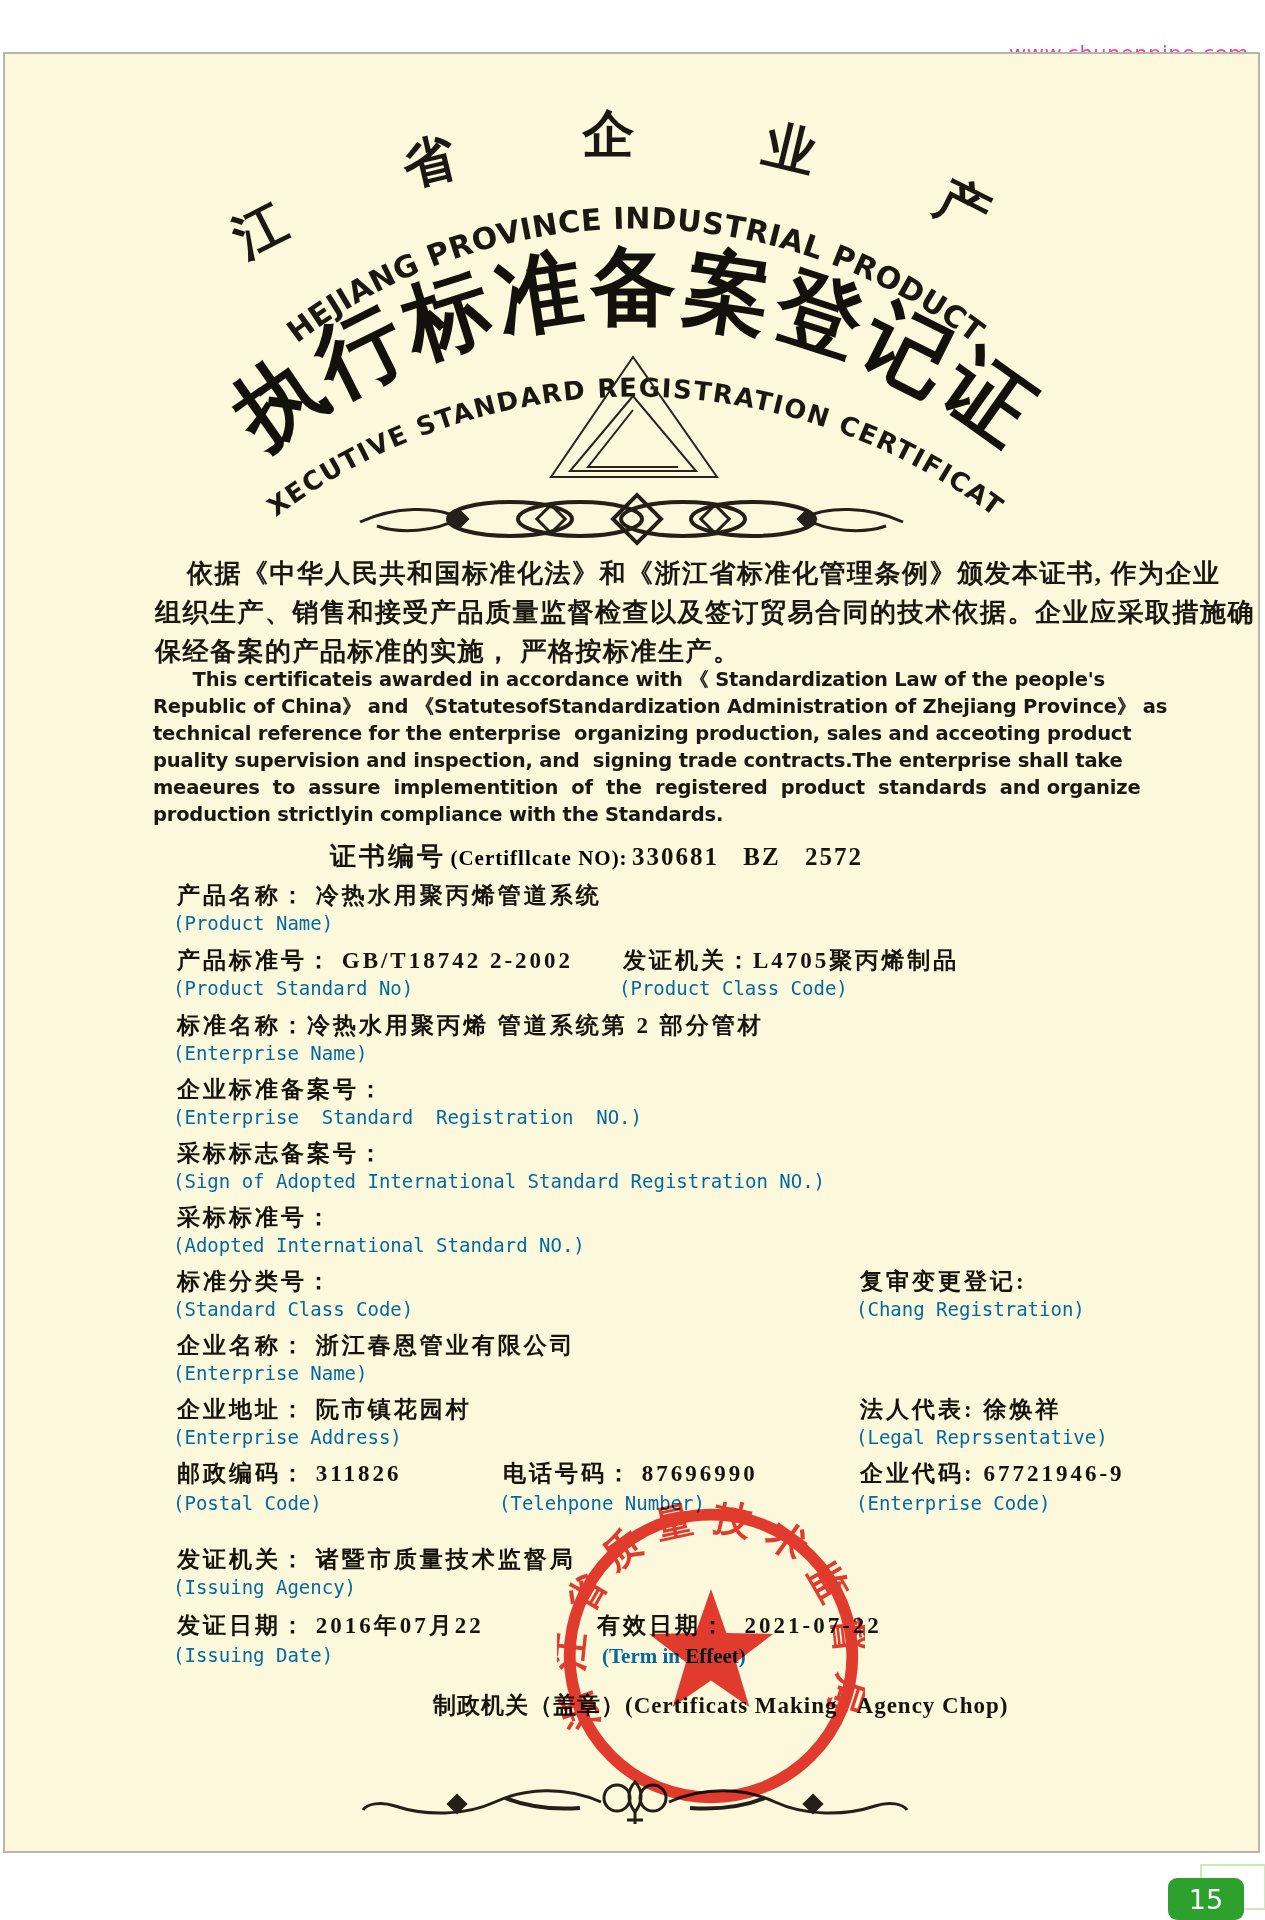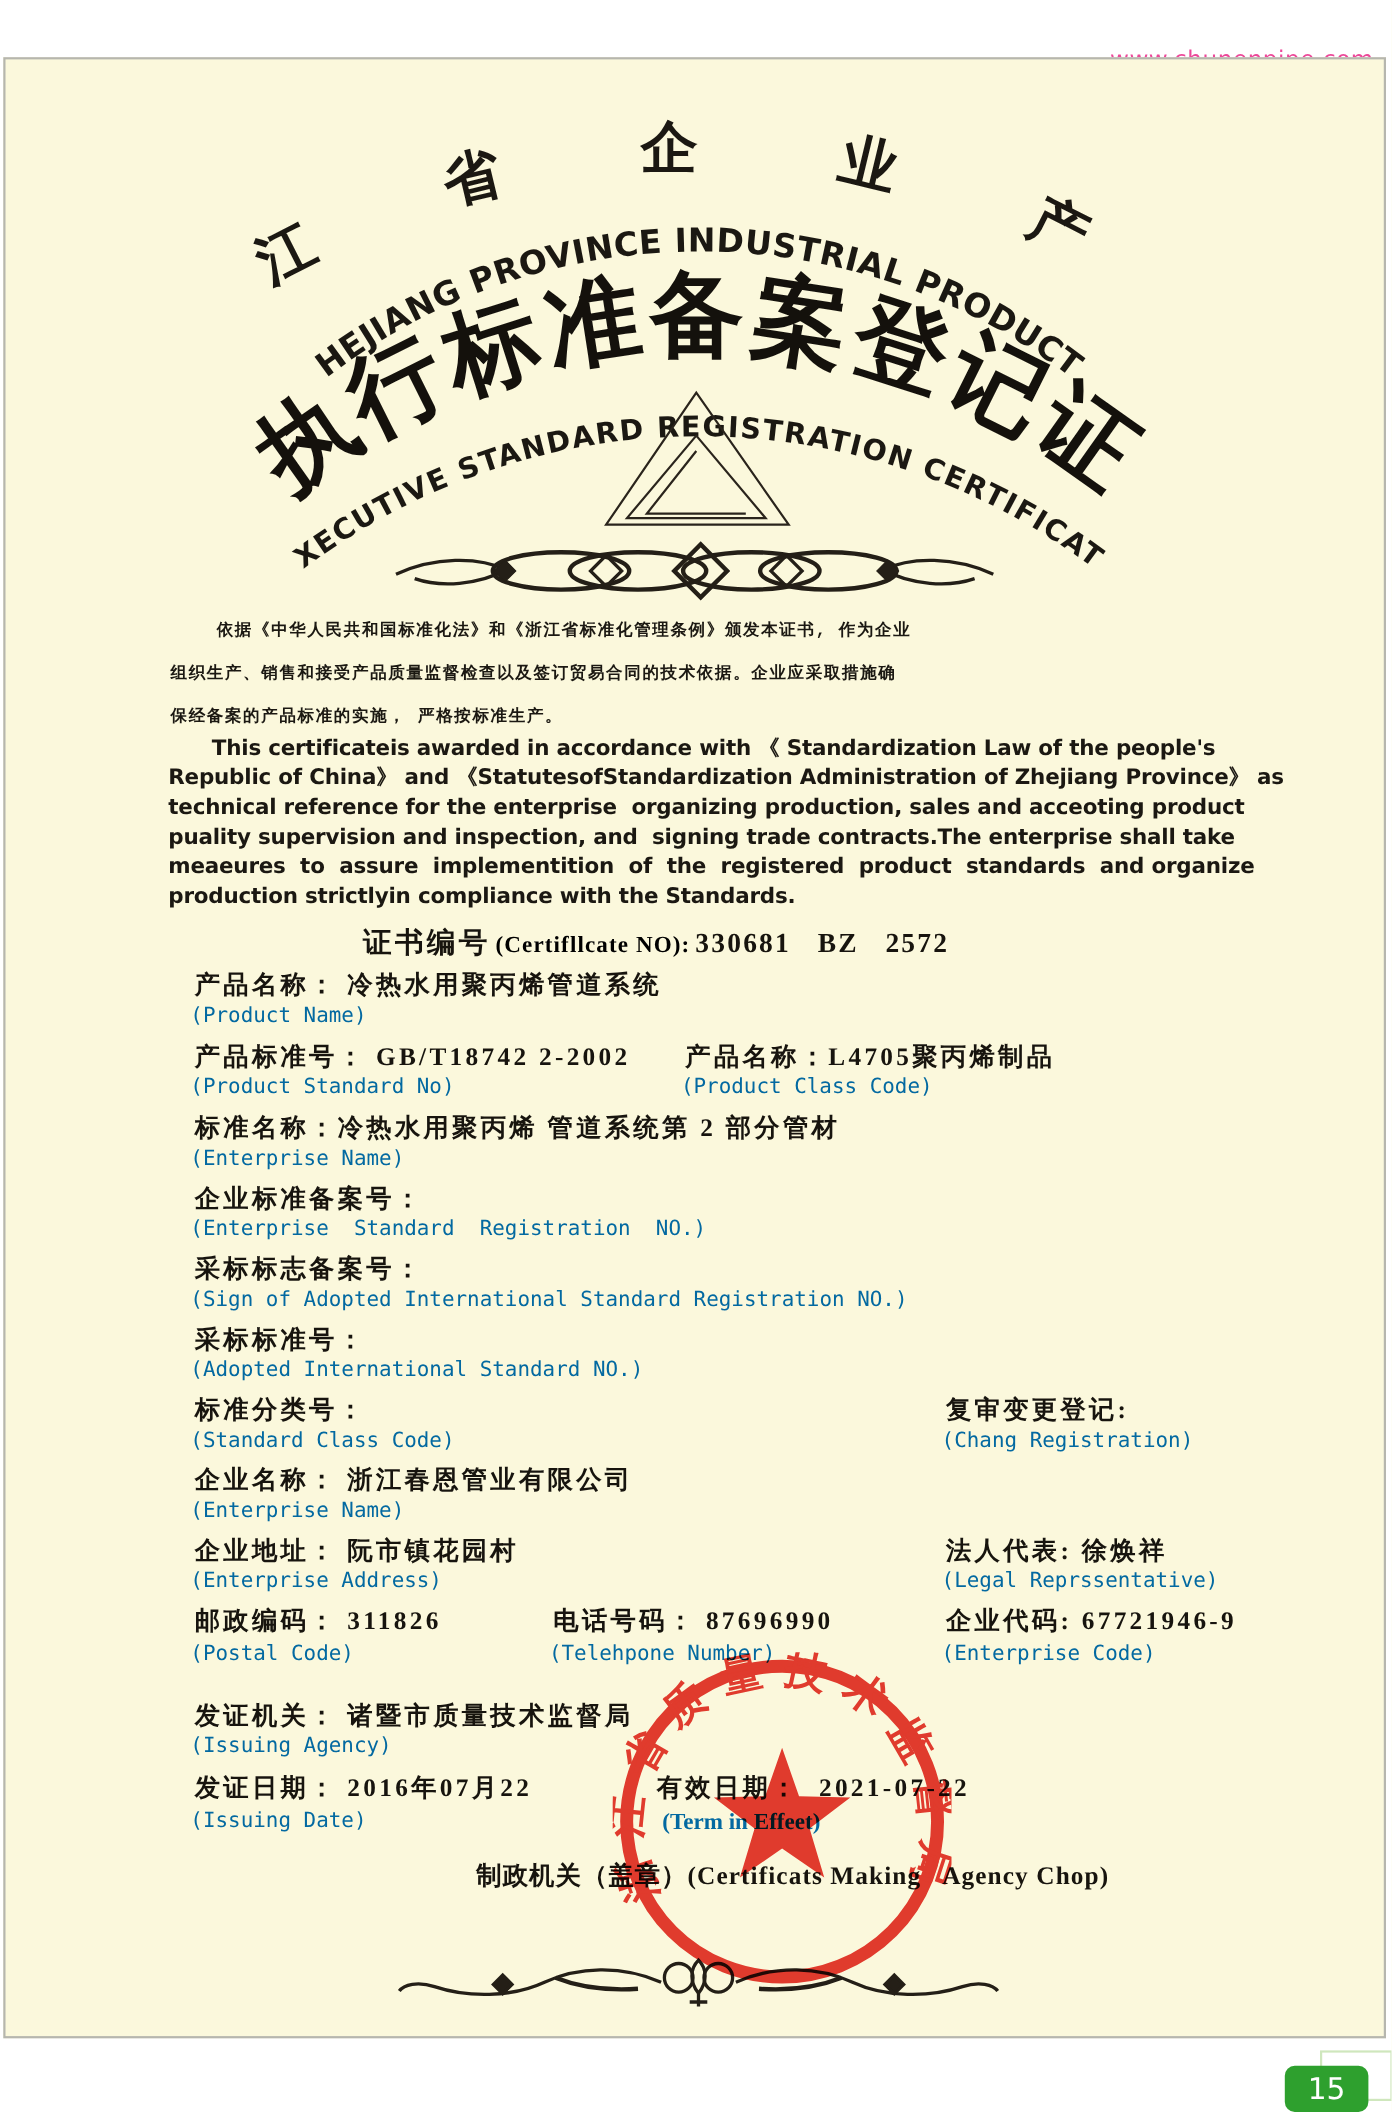--- a/index.html
+++ b/index.html
@@ -18,22 +18,22 @@
   }
   .cn{
     font-family:"Liberation Serif","DejaVu Serif",serif;font-weight:bold;
     color:#17140e;font-size:23px;letter-spacing:3px;white-space:pre;
   }
   .en{
     font-family:"DejaVu Sans Mono",monospace;color:#0369a1;font-size:19px;
     white-space:pre;letter-spacing:0;
   }
   .intro-cn div{
-    width:960px;font-family:Liberation Mono, monospace;font-weight:bold;
-    color:#1b1812;font-size:15px;line-height:39px;letter-spacing:1.5px;white-space:pre;
+    width:960px;font-family:Liberation Serif, serif;font-weight:bold;
+    color:#1b1812;font-size:26px;line-height:39px;letter-spacing:1.5px;white-space:pre;
   }
   .intro-en div{
     width:970px;font-family:"DejaVu Sans",sans-serif;font-weight:bold;
     color:#1b1812;font-size:19.5px;line-height:27px;letter-spacing:-0.2px;white-space:pre;
   }
   .certline .lbl-cn{font-size:26px;}
   .certline .lbl-en{font-size:21px;font-weight:bold;font-family:"Liberation Serif",serif;letter-spacing:1px;}
   .certline .val{font-size:25px;word-spacing:16px;letter-spacing:2px;}
   .stamp{
     position:absolute;left:552px;top:1448px;width:308px;height:308px;
@@ -118,21 +118,21 @@
     <span class="cn lbl-cn">证书编号</span>
     <span class="lbl-en">(Certifllcate NO):</span>
     <span class="cn val" style="">330681 BZ 2572</span>
   </div>
 
   <div class="abs cn" style="left:172px;top:826px">产品名称： 冷热水用聚丙烯管道系统</div>
   <div class="abs en" style="left:168px;top:858px">(Product Name)</div>
 
   <div class="abs cn" style="left:172px;top:891px">产品标准号： GB/T18742 2-2002</div>
   <div class="abs en" style="left:168px;top:923px">(Product Standard No)</div>
-  <div class="abs cn" style="left:618px;top:891px">产品名称：L4705聚丙烯制品</div>
+  <div class="abs cn" style="left:618px;top:891px">发证机关：L4705聚丙烯制品</div>
   <div class="abs en" style="left:614px;top:923px">(Product Class Code)</div>
 
   <div class="abs cn" style="left:172px;top:956px">标准名称：冷热水用聚丙烯 管道系统第 2 部分管材</div>
   <div class="abs en" style="left:168px;top:988px">(Enterprise Name)</div>
 
   <div class="abs cn" style="left:172px;top:1020px">企业标准备案号：</div>
   <div class="abs en" style="left:168px;top:1052px">(Enterprise  Standard  Registration  NO.)</div>
 
   <div class="abs cn" style="left:172px;top:1084px">采标标志备案号：</div>
   <div class="abs en" style="left:168px;top:1116px">(Sign of Adopted International Standard Registration NO.)</div>

